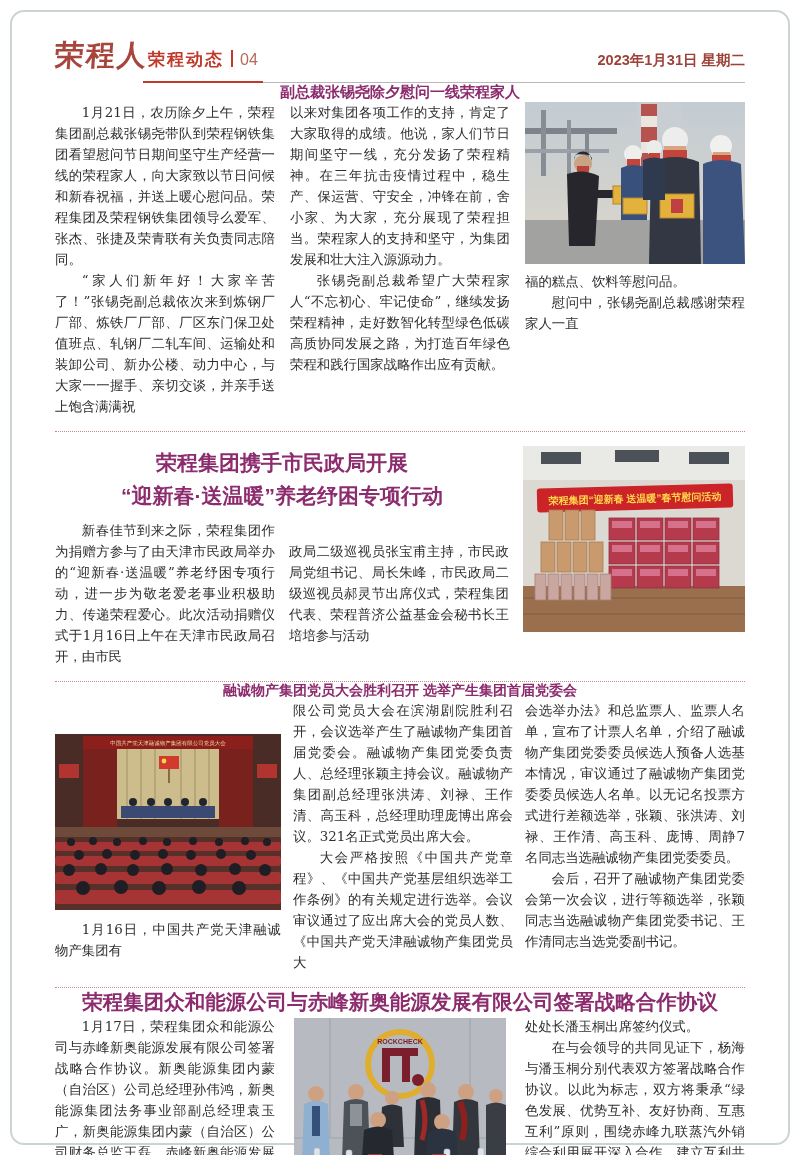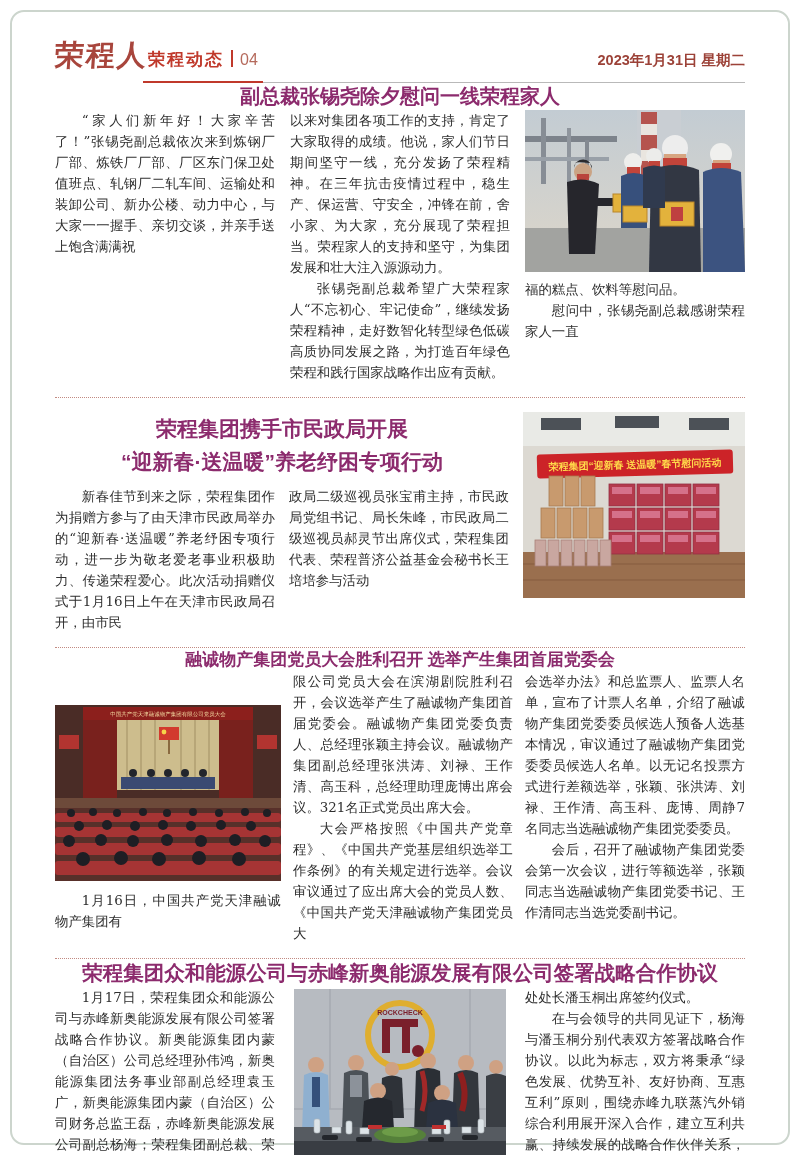--- a/index.html
+++ b/index.html
@@ -22,34 +22,34 @@
   .pagenum{font-family:"Liberation Sans",sans-serif;font-size:16px;color:#b56a5c;}
   .spacer{flex:1;}
   .date{font-family:"Liberation Sans",sans-serif;font-weight:bold;font-size:14.5px;color:#9c4238;text-align:right;}
   .header-rule{display:flex;margin-top:5px;height:2px;}
   .red-seg{margin-left:88px;width:120px;background:#c0392b;height:2px;}
   .gray-seg{flex:1;background:#b9b9b9;height:1.5px;align-self:flex-end;}
 
   
   h2.title{font-family:"Liberation Sans",sans-serif;font-weight:bold;color:#8c2b6d;
     text-align:center;margin:0;}
-  .t1{font-size:20px;margin:28px 0 16px;}
+  .t1{font-size:15px;margin:28px 0 16px;}
   .t2{font-size:21px;line-height:33px;margin:0 0 10px;}
-  .t3{font-size:17px;margin:16px 0 16px;}
+  .t3{font-size:14px;margin:16px 0 16px;}
   .t4{font-size:20.5px;margin:16px 0 14px;}
   .cols{display:flex;justify-content:space-between;}
   .col{width:220px;font-size:13.4px;line-height:21px;text-align:justify;}
   .col p{margin:0;text-indent:2em;}
   .col p.cont{text-indent:0;}
   .photo{display:block;}
   .caption{margin-top:9px !important;}
   .divider{border-top:1.5px dotted #c28a82;margin:14px 0 0;}
   .a2-row{display:flex;justify-content:space-between;align-items:flex-start;}
   .a2-left{width:454px;}
-  .cols2{display:flex;justify-content:space-between;margin-top:8px;}
+  .cols2{display:flex;justify-content:space-between;margin-top:8px;align-items:center;}
   .photo-col{width:226px;margin-top:34px;}
   .photo-col4{width:212px;padding-top:2px;}
 </style>
 </head>
 <body>
 
 <div class="frame"></div>
 
 <div class="content">
 
@@ -65,20 +65,21 @@
     <div class="header-rule">
       <span class="red-seg"></span>
       <span class="gray-seg"></span>
     </div>
   </div>
 
   <div>
     <h2 class="title t1">副总裁张锡尧除夕慰问一线荣程家人</h2>
     <div class="cols">
       <div class="col">
+        <p>1月21日，农历除夕上午，荣程集团副总裁张锡尧带队到荣程钢铁集团看望慰问节日期间坚守生产经营一线的荣程家人，向大家致以节日问候和新春祝福，并送上暖心慰问品。荣程集团及荣程钢铁集团领导么爱军、张杰、张捷及荣青联有关负责同志陪同。</p>
         <p>“家人们新年好！大家辛苦了！”张锡尧副总裁依次来到炼钢厂厂部、炼铁厂厂部、厂区东门保卫处值班点、轧钢厂二轧车间、运输处和装卸公司、新办公楼、动力中心，与大家一一握手、亲切交谈，并亲手送上饱含满满祝</p>
       </div>
       <div class="col">
         <p class="cont">以来对集团各项工作的支持，肯定了大家取得的成绩。他说，家人们节日期间坚守一线，充分发扬了荣程精神。在三年抗击疫情过程中，稳生产、保运营、守安全，冲锋在前，舍小家、为大家，充分展现了荣程担当。荣程家人的支持和坚守，为集团发展和壮大注入源源动力。</p>
         <p>张锡尧副总裁希望广大荣程家人“不忘初心、牢记使命”，继续发扬荣程精神，走好数智化转型绿色低碳高质协同发展之路，为打造百年绿色荣程和践行国家战略作出应有贡献。</p>
       </div>
       <div class="col">
         <svg class="photo" width="220" height="162" viewBox="0 0 220 162" style="margin-bottom:7px;">
           <defs>
             <linearGradient id="sky1" x1="0" y1="0" x2="0" y2="1">

